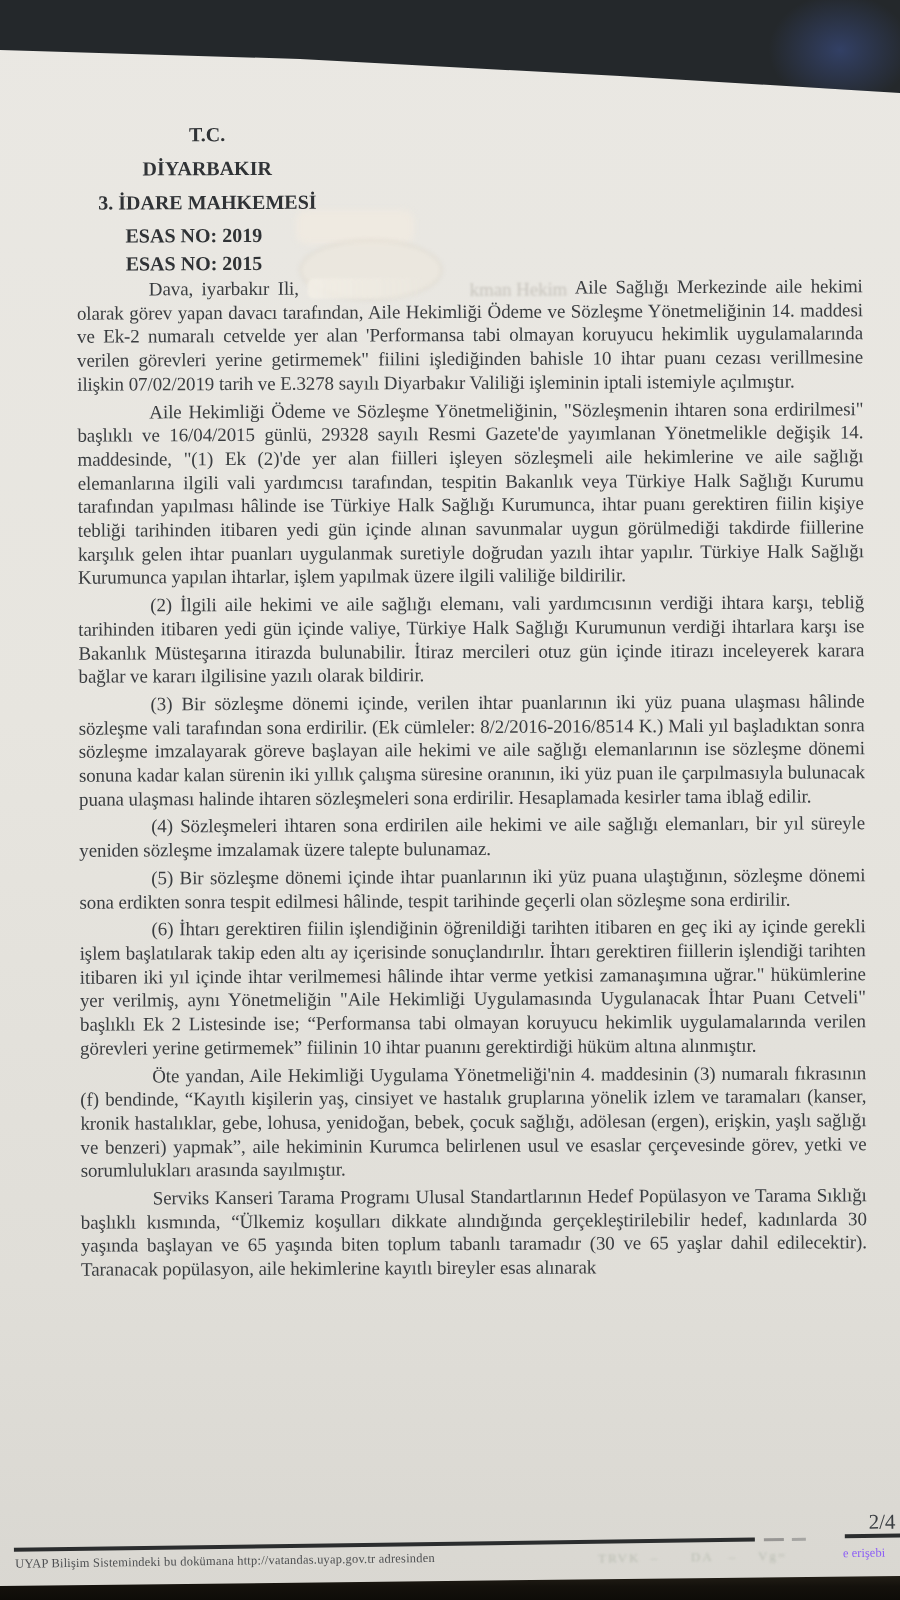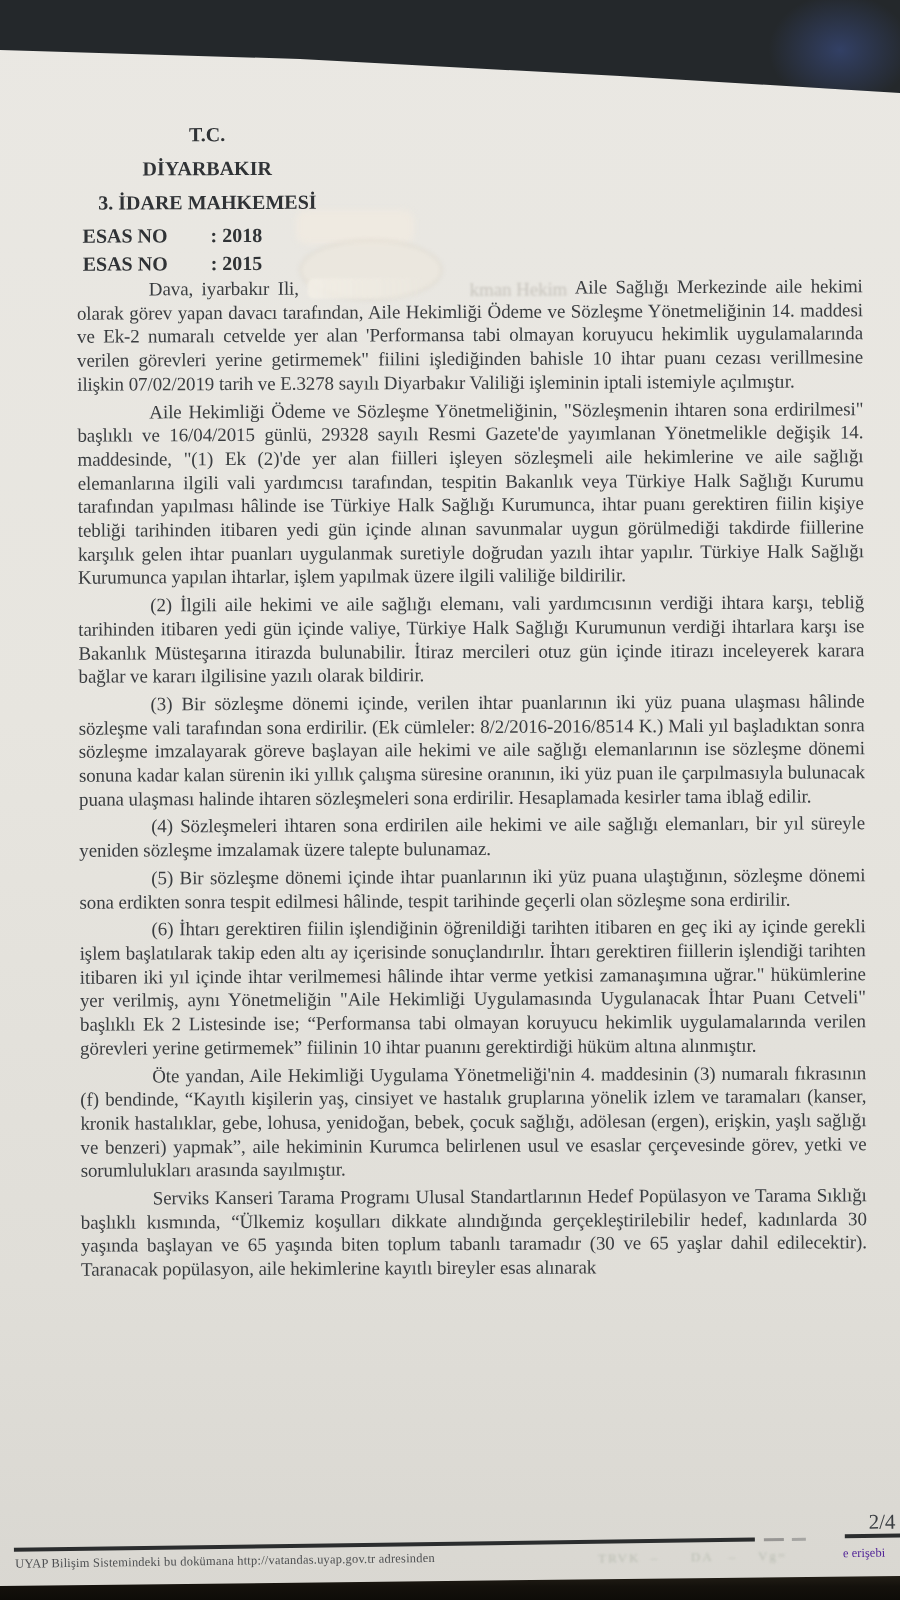--- a/index.html
+++ b/index.html
@@ -36,21 +36,21 @@
   
   .content{
     position:absolute;left:76px;top:112px;width:786px;z-index:3;
     transform:rotate(-0.25deg);transform-origin:50% 0;
     color:#3a3d40;font-size:19px;
   }
   .court-block{width:262px;text-align:center;font-weight:bold;color:#303336;
     font-size:20px;line-height:34px;padding-top:4px;}
   .case-rows{margin:2px 0 0 6px;font-weight:bold;color:#303336;font-size:20px;line-height:28px;}
   .case-row{display:flex;}
-  .case-label{width:128px;}
+  .case-label{width:128px;text-align:right;}
   .body-text p{
     margin:0 0 4px 0;text-align:justify;text-indent:72px;line-height:23.7px;
     letter-spacing:-0.1px;
   }
   .ghost-inline{
     display:inline-block;width:260px;height:20px;vertical-align:-4px;overflow:hidden;
     color:#c7c4bd;filter:blur(1.2px);text-indent:0;text-align:right;
     background:linear-gradient(90deg,rgba(242,238,229,.9),rgba(242,238,229,0) 45%);
     border-radius:6px;
   }
@@ -60,21 +60,21 @@
     transform:rotate(-0.8deg);transform-origin:0 50%;
   }
   .page-number{position:absolute;left:869px;top:2px;font-size:21px;color:#3a3e42;}
   .rule-long{position:absolute;left:14px;top:28px;width:741px;height:4px;background:#2b2d2e;}
   .rule-dash1{position:absolute;left:764px;top:29px;width:20px;height:3px;background:rgba(70,72,74,.45);}
   .rule-dash2{position:absolute;left:792px;top:29px;width:14px;height:3px;background:rgba(70,72,74,.35);}
   .rule-short{position:absolute;left:845px;top:26px;width:58px;height:4px;background:#2b2d2e;}
   .footer-text{position:absolute;left:15px;top:37px;font-size:12.5px;color:#4c4e50;letter-spacing:.2px;}
   .footer-ghost{position:absolute;left:598px;top:39px;font-size:13px;color:#b9bdb2;
     filter:blur(1px);letter-spacing:2px;white-space:pre;}
-  .footer-right{position:absolute;left:843px;top:38px;font-size:12.5px;color:#4c1d95;}
+  .footer-right{position:absolute;left:843px;top:38px;font-size:12.5px;color:#8b5cf6;}
 </style>
 </head>
 <body>
 
 <div class="band-top">
   <div class="glow"></div>
 </div>
 <div class="band-bottom"></div>
 
 <div class="smudge-esas"></div>
@@ -82,21 +82,21 @@
 
 <div class="content">
   <div class="court-block">
     <div>T.C.</div>
     <div>DİYARBAKIR</div>
     <div>3. İDARE MAHKEMESİ</div>
   </div>
   <div class="case-rows">
     <div class="case-row">
       <span class="case-label">ESAS NO</span>
-      <span>: 2018</span>
+      <span>: 2019</span>
     </div>
     <div class="case-row">
       <span class="case-label">ESAS NO</span>
       <span>: 2015</span>
     </div>
   </div>
   <div class="body-text">
     <p><span>Dava, iyarbakır Ili,</span> <span class="ghost-inline">kman Hekim</span> <span>Aile Sağlığı Merkezinde aile hekimi olarak görev yapan davacı tarafından, Aile Hekimliği Ödeme ve Sözleşme Yönetmeliğinin 14. maddesi ve Ek-2 numaralı cetvelde yer alan 'Performansa tabi olmayan koruyucu hekimlik uygulamalarında verilen görevleri yerine getirmemek" fiilini işlediğinden bahisle 10 ihtar puanı cezası verillmesine ilişkin 07/02/2019 tarih ve E.3278 sayılı Diyarbakır Valiliği işleminin iptali istemiyle açılmıştır.</span></p>
     <p>Aile Hekimliği Ödeme ve Sözleşme Yönetmeliğinin, "Sözleşmenin ihtaren sona erdirilmesi" başlıklı ve 16/04/2015 günlü, 29328 sayılı Resmi Gazete'de yayımlanan Yönetmelikle değişik 14. maddesinde, "(1) Ek (2)'de yer alan fiilleri işleyen sözleşmeli aile hekimlerine ve aile sağlığı elemanlarına ilgili vali yardımcısı tarafından, tespitin Bakanlık veya Türkiye Halk Sağlığı Kurumu tarafından yapılması hâlinde ise Türkiye Halk Sağlığı Kurumunca, ihtar puanı gerektiren fiilin kişiye tebliği tarihinden itibaren yedi gün içinde alınan savunmalar uygun görülmediği takdirde fiillerine karşılık gelen ihtar puanları uygulanmak suretiyle doğrudan yazılı ihtar yapılır. Türkiye Halk Sağlığı Kurumunca yapılan ihtarlar, işlem yapılmak üzere ilgili valiliğe bildirilir.</p>
     <p>(2) İlgili aile hekimi ve aile sağlığı elemanı, vali yardımcısının verdiği ihtara karşı, tebliğ tarihinden itibaren yedi gün içinde valiye, Türkiye Halk Sağlığı Kurumunun verdiği ihtarlara karşı ise Bakanlık Müsteşarına itirazda bulunabilir. İtiraz mercileri otuz gün içinde itirazı inceleyerek karara bağlar ve kararı ilgilisine yazılı olarak bildirir.</p>

